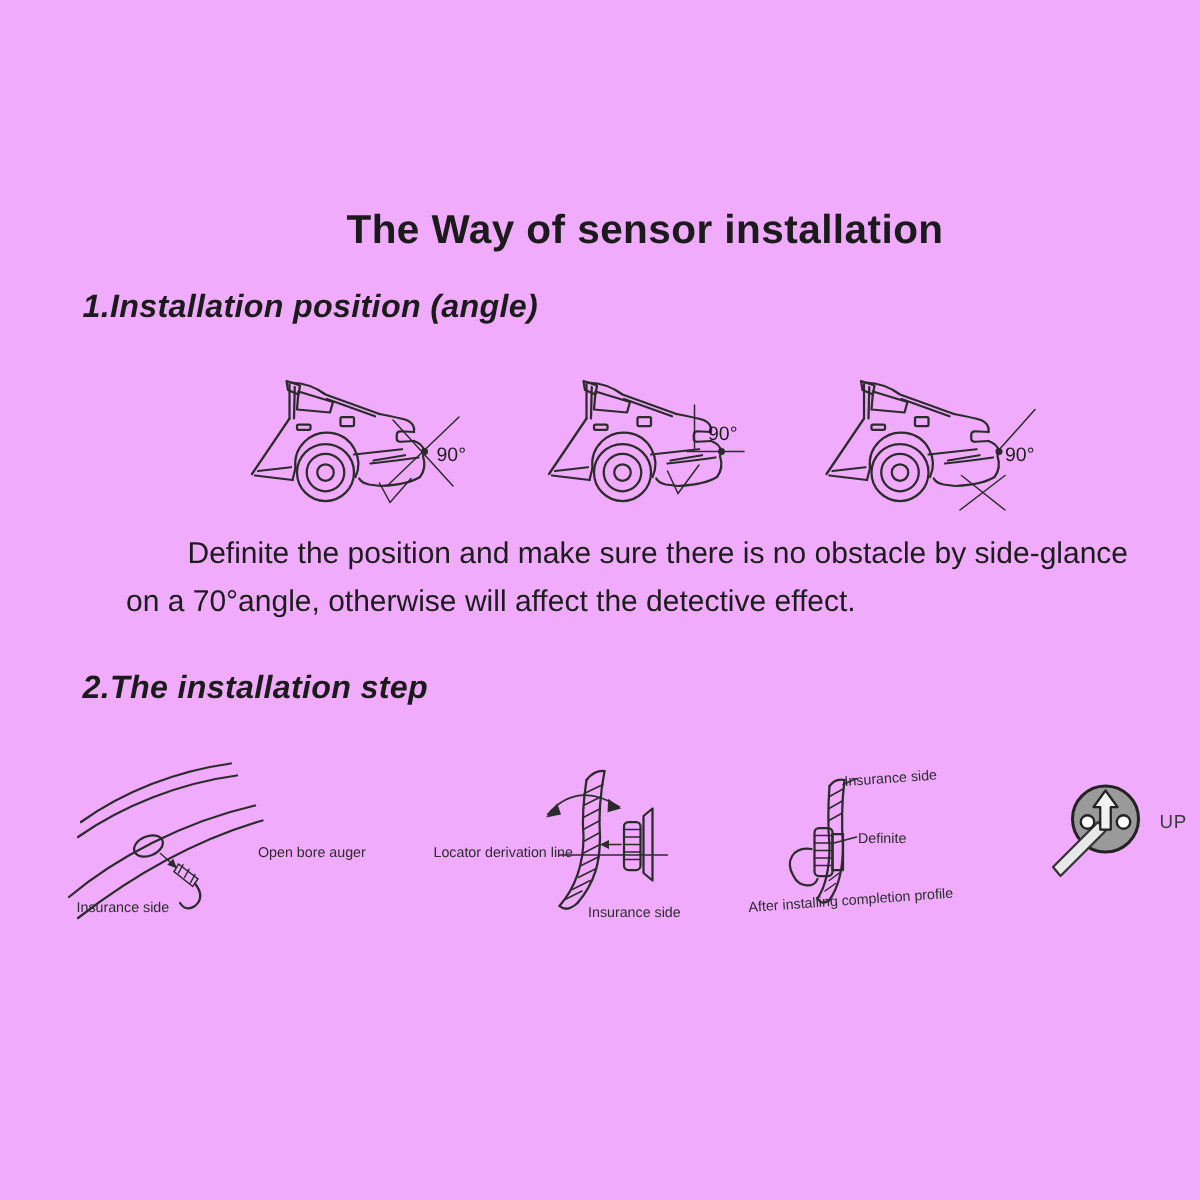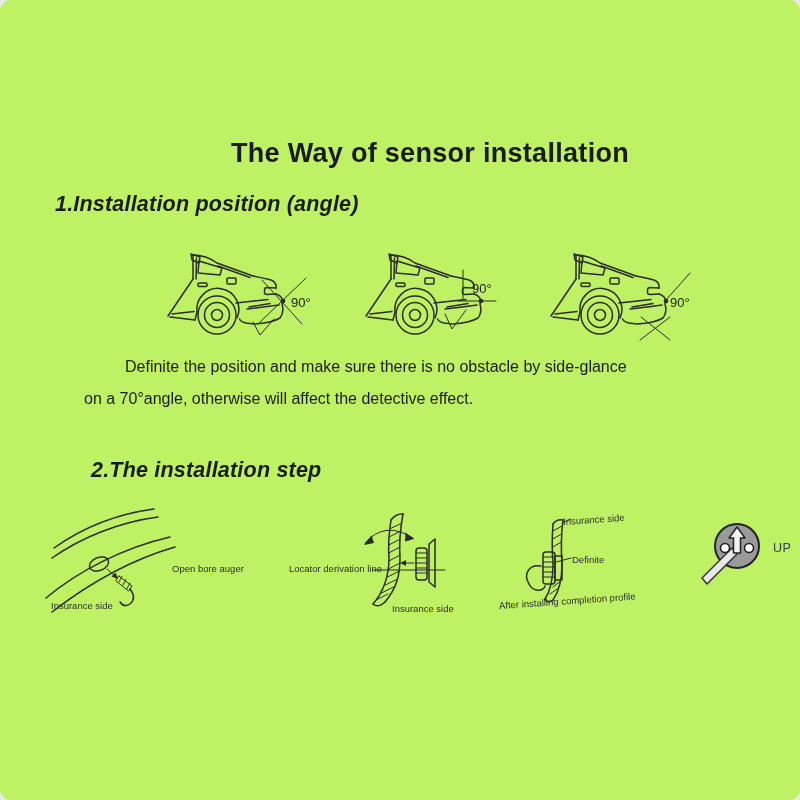--- a/index.html
+++ b/index.html
@@ -1,28 +1,28 @@
 <!DOCTYPE html>
 <html><head>
 <meta charset="utf-8">
 <style>
   html,body{margin:0;padding:0;background:#e9e9e9;}
   .page{
     position:relative;width:800px;height:800px;margin:0 auto;
-    background:#bef264;overflow:hidden;
-    font-family:"Liberation Sans", sans-serif;color:#1b1b1b;border-radius:11px;
+    background:#f0abfc;overflow:hidden;
+    font-family:"Liberation Sans", sans-serif;color:#1b1b1b;
   }
   .page-title{
     position:absolute;left:60px;top:138px;width:740px;
     text-align:center;font-size:27px;font-weight:bold;letter-spacing:.3px;
   }
   .sec-heading{position:absolute;font-size:21.5px;font-weight:bold;letter-spacing:.2px;font-style:italic;}
   .heading-1{left:55px;top:192px;}
-  .heading-2{left:55px;top:458px;margin-left:36px;}
-  .para-line{position:absolute;font-size:16px;color:#1c1c1c;white-space:nowrap;}
+  .heading-2{left:55px;top:446px;}
+  .para-line{position:absolute;font-size:20px;color:#1c1c1c;white-space:nowrap;}
   .para-1{left:125px;top:358px;}
   .para-2{left:84px;top:390px;}
   .art{position:absolute;}
   .lbl{
     position:absolute;font-size:9.5px;color:#2d2d2d;white-space:nowrap;
     transform-origin:left center;
   }
   .lbl-tilt{transform:rotate(-4deg);}
   .up-label{font-size:12.5px;font-weight:normal;color:#3a3a3a;letter-spacing:.5px;}
   svg{display:block;}

